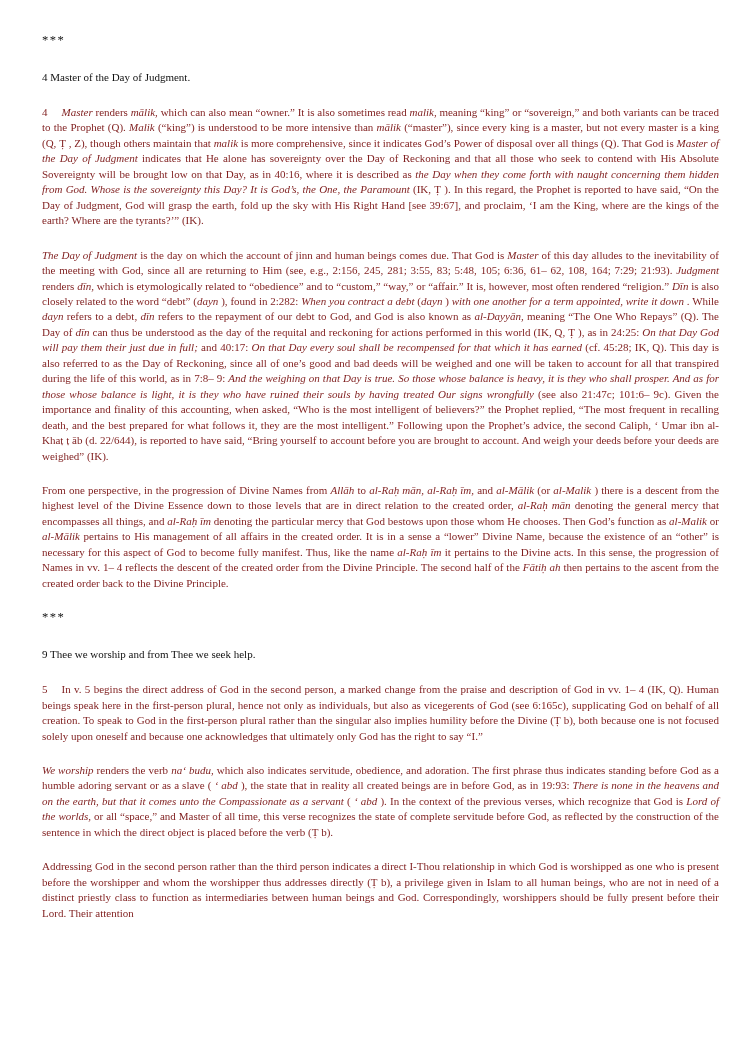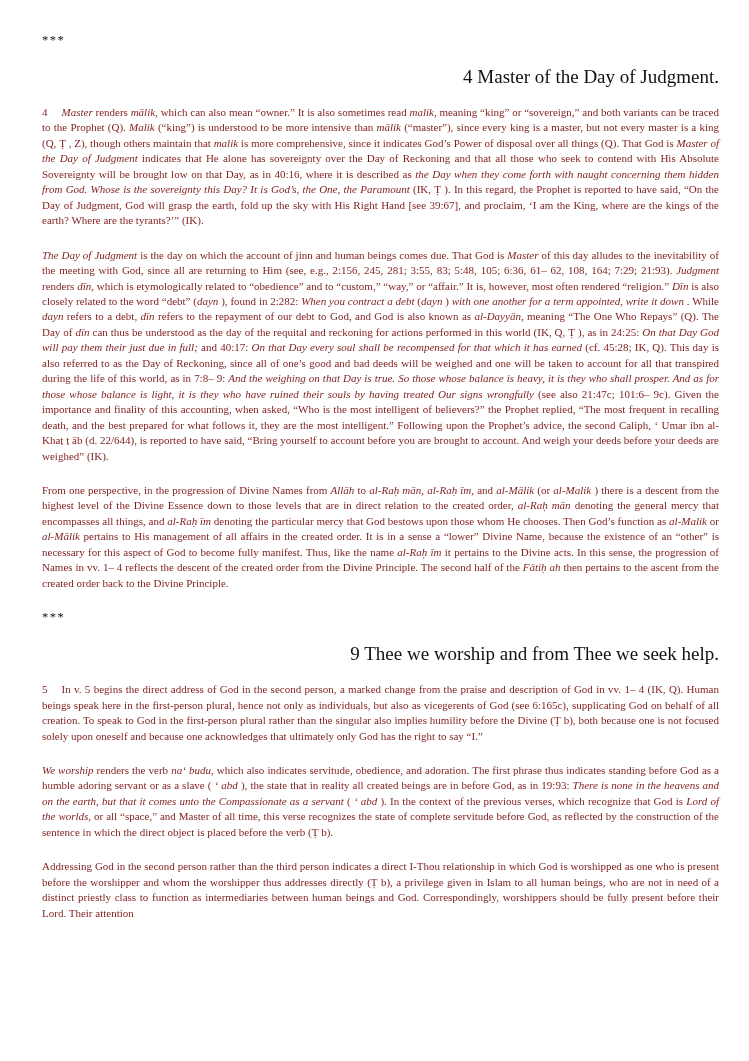--- a/index.html
+++ b/index.html
@@ -28,24 +28,24 @@
     width: 677px;
   }
   .sep {
     font-size: 12.6px;
     line-height: 15px;
     letter-spacing: 1.4px;
     margin: 0 0 21px 0;
     color: #111111;
   }
   .verse-head {
-    font-size: 19px;
+    font-size: 11px;
     line-height: 16px;
     margin: 0 0 20px 0;
-    text-align: right;
+    text-align: left;
     color: #111111;
   }
   p.para {
     font-size: 11px;
     line-height: 15.45px;
     margin: 16px 0 19px 0;
     text-align: justify;
     text-justify: inter-word;
     color: #7f1d1d;
     hyphens: none;

